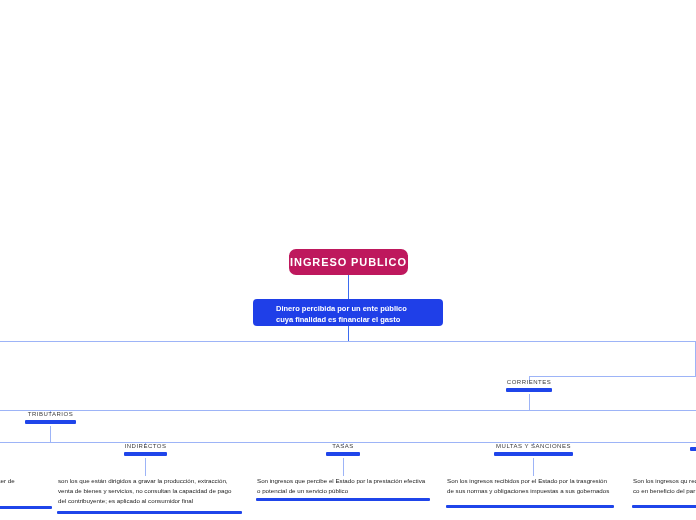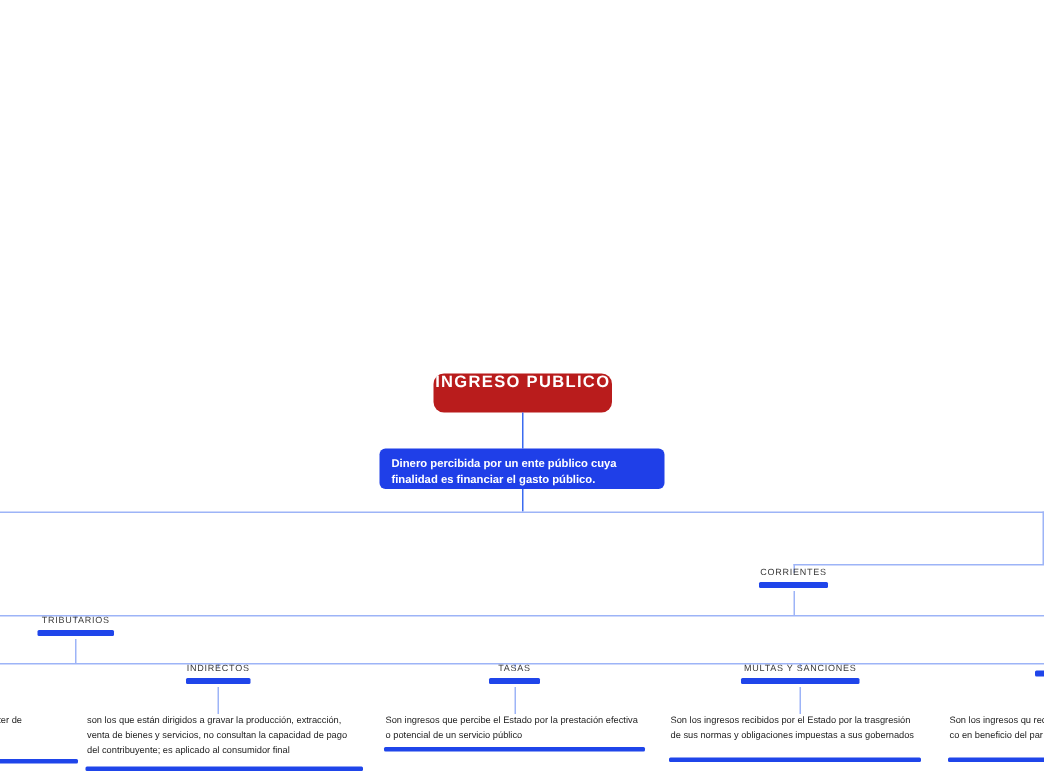--- a/index.html
+++ b/index.html
@@ -12,41 +12,41 @@
 
   
   .conn{position:absolute;background:#9db4f7;}
   .conn.v{width:1px;}
   .conn.h{height:1px;}
   .conn.strong{background:#3b6bf0;}
 
   
   .root-node{
     position:absolute;
-    background:#b91c1c;
+    background:#be185d;
     color:#ffffff;
     border-radius:7px;
     font-size:11px;
     font-weight:bold;
     letter-spacing:.9px;
-    display:flex;justify-content:center;
+    display:flex;align-items:center;justify-content:center;
     box-sizing:border-box;
     text-align:center;
   }
 
   
   .desc-node{
     position:absolute;
     background:#1f3fe8;
     color:#ffffff;
     border-radius:4px;
     font-size:7.5px;
     font-weight:bold;
     line-height:1.45;
-    padding:5px 8px;
+    padding:5px 23px;
     box-sizing:border-box;
   }
 
   
   .cat-node{position:absolute;}
   .cat-node .cat-label{
     font-size:6px;
     letter-spacing:.5px;
     color:#3a3a3a;
     text-align:center;

